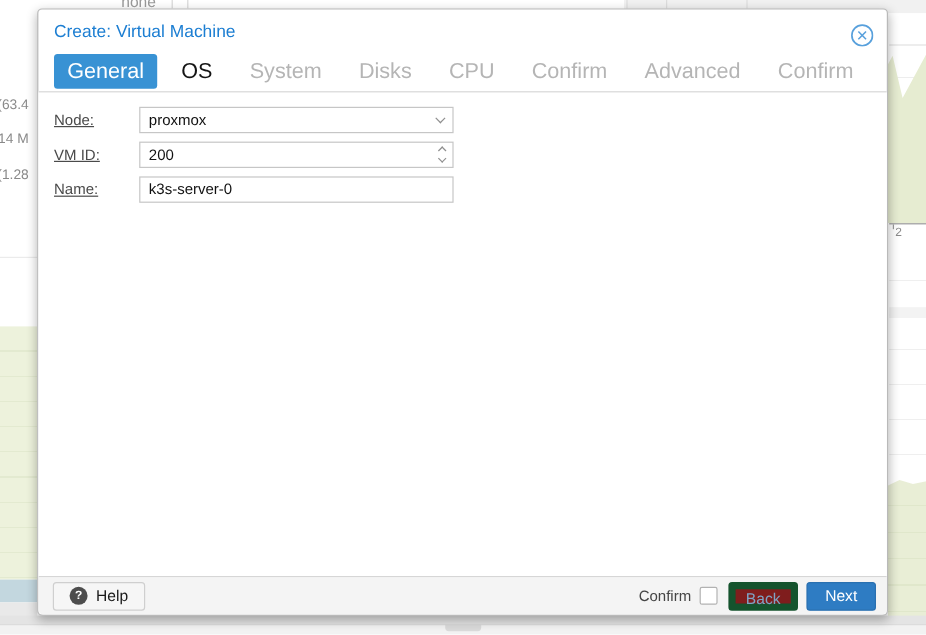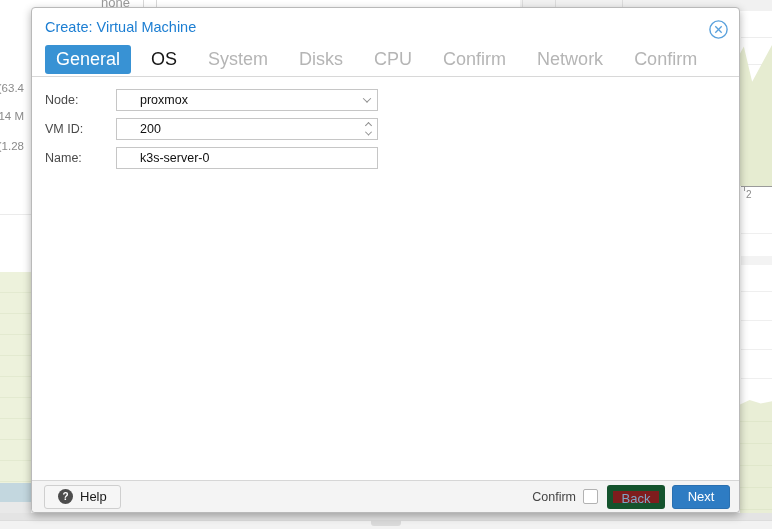--- a/index.html
+++ b/index.html
@@ -45,25 +45,25 @@
   .tab { font-size:18px; padding:4px 0; margin-right:31px; white-space:nowrap; }
   .tab.active { background:#3892d4; color:#fff; padding:4px 11px; border-radius:3px; margin-right:20px; }
   .tab.enabled { color:#151515; }
   .tab.disabled { color:#b5b5b5; }
 
   .content { position:absolute; left:0; top:68px; width:707px; height:405px; border-top:1px solid #d8d8d8; background:#fff; }
   .col { position:absolute; top:12px; }
   .col-left { left:13px; width:346px; }
   .col-right { left:367px; width:338px; }
   .frm-row { display:flex; align-items:center; height:22px; margin-bottom:7px; }
-  .frm-row label { font-size:12.5px; color:#4a4a4a; }
+  .frm-row label { font-size:12.5px; color:#4a4a4a;text-decoration:underline; }
   .col-left  .frm-row label { width:71px; }
   .col-right .frm-row label { width:105px; }
   .field { position:relative; display:flex; align-items:center; border:1px solid #c6c6c6; height:22px; background:#fff; }
-  .col-left  .field { width:262px;padding-left:16px; }
+  .col-left  .field { width:262px; }
   .col-right .field { width:230px; }
   .field input { border:0; outline:0; flex:1 1 auto; min-width:0; height:100%; padding:0 7px;
       font-size:12.5px; color:#111; font-family:inherit; background:transparent; }
   .trigger { width:20px; height:100%; display:flex; align-items:center; justify-content:center; cursor:pointer; }
   .spin-trigger { width:18px; height:100%; display:flex; flex-direction:column; align-items:center; justify-content:center; gap:3px; cursor:pointer; }
   .chev { display:inline-block; width:6px; height:6px; border-right:1.2px solid #8f8f8f; border-bottom:1.2px solid #8f8f8f; }
   .chev.down { transform:rotate(45deg) translate(-1px,-1px); }
   .chev.sm { width:5px; height:5px; }
   .chev.up { transform:rotate(-135deg); }
 
@@ -131,21 +131,21 @@
       </svg>
     </span>
 
     <div class="tabs">
       <span class="tab active">General</span>
       <span class="tab enabled">OS</span>
       <span class="tab disabled">System</span>
       <span class="tab disabled">Disks</span>
       <span class="tab disabled">CPU</span>
       <span class="tab disabled">Confirm</span>
-      <span class="tab disabled">Network</span>
+      <span class="tab disabled">Advanced</span>
       <span class="tab disabled">Confirm</span>
     </div>
 
     <div class="content">
       <div class="col col-left">
         <div class="frm-row">
           <label>Node:</label>
           <div class="field">
             <input value="proxmox" style="">
             <span class="trigger">

